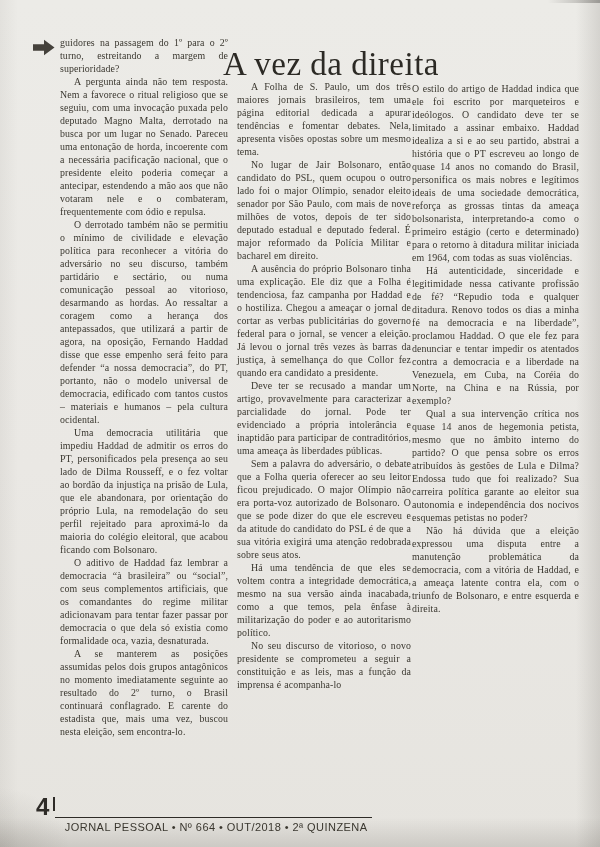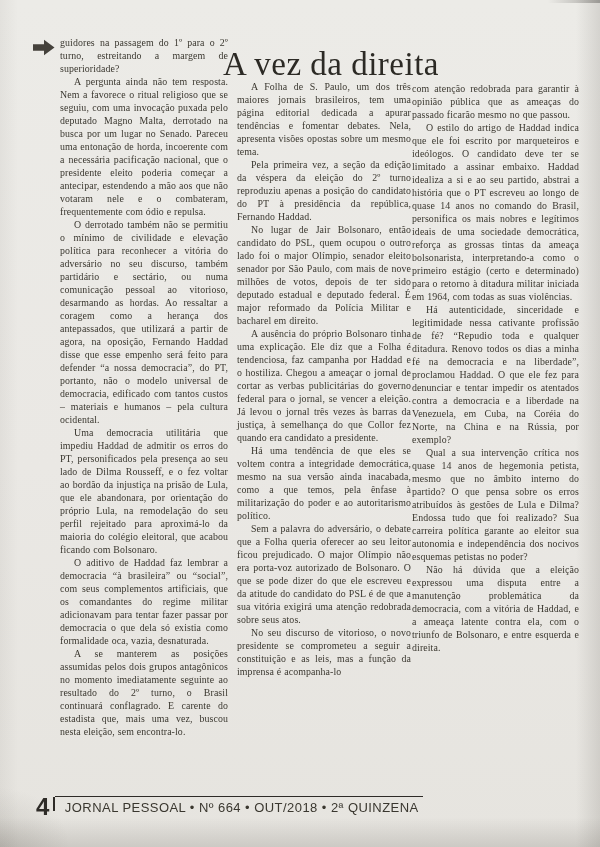--- a/index.html
+++ b/index.html
@@ -73,25 +73,25 @@
     font-size: 24px;
     line-height: 22px;
     color: #2e2b27;
   }
   .footer .tick {
     width: 1.5px; height: 14px;
     background: #2e2b27;
     margin: 1px 0 0 4px;
   }
   .footer .issue {
-    margin-top: 0;
+    margin-top: 21px;
     border-top: 1.3px solid #2e2b27;
     padding: 3px 4px 0 10px;
     font-family: "Liberation Sans", sans-serif;
-    font-size: 13px;
+    font-size: 11px;
     letter-spacing: 0.45px;
     white-space: nowrap;
     color: #3a372f;
   }
 </style>
 </head>
 <body>
 
 <div class="page">
 
@@ -109,29 +109,28 @@
   <div class="col col-left">
       <p>guidores na passagem do 1º para o 2º turno, estreitando a margem de superioridade?</p>
       <p>A pergunta ainda não tem resposta. Nem a favorece o ritual religioso que se seguiu, com uma invocação puxada pelo deputado Magno Malta, derrotado na busca por um lugar no Senado. Pareceu uma entonação de horda, incoerente com a necessária pacificação nacional, que o presidente eleito poderia começar a antecipar, estendendo a mão aos que não votaram nele e o combateram, frequentemente com ódio e repulsa.</p>
       <p>O derrotado também não se permitiu o mínimo de civilidade e elevação política para reconhecer a vitória do adversário no seu discurso, também partidário e sectário, ou numa comunicação pessoal ao vitorioso, desarmando as hordas. Ao ressaltar a coragem como a herança dos antepassados, que utilizará a partir de agora, na oposição, Fernando Haddad disse que esse empenho será feito para defender “a nossa democracia”, do PT, portanto, não o modelo universal de democracia, edificado com tantos custos – materiais e humanos – pela cultura ocidental.</p>
       <p>Uma democracia utilitária que impediu Haddad de admitir os erros do PT, personificados pela presença ao seu lado de Dilma Rousseff, e o fez voltar ao bordão da injustiça na prisão de Lula, que ele abandonara, por orientação do próprio Lula, na remodelação do seu perfil rejeitado para aproximá-lo da maioria do colégio eleitoral, que acabou ficando com Bolsonaro.</p>
       <p>O aditivo de Haddad faz lembrar a democracia “à brasileira” ou “social”, com seus complementos artificiais, que os comandantes do regime militar adicionavam para tentar fazer passar por democracia o que dela só existia como formalidade oca, vazia, desnaturada.</p>
       <p>A se manterem as posições assumidas pelos dois grupos antagônicos no momento imediatamente seguinte ao resultado do 2º turno, o Brasil continuará conflagrado. E carente do estadista que, mais uma vez, buscou nesta eleição, sem encontra-lo.</p>
     </div>
   <div class="col col-middle">
       <p>A Folha de S. Paulo, um dos três maiores jornais brasileiros, tem uma página editorial dedicada a apurar tendências e fomentar debates. Nela, apresenta visões opostas sobre um mesmo tema.</p>
-      <p>Pela primeira vez, a seção da edição da véspera da eleição do 2º turno reproduziu apenas a posição do candidato do PT à presidência da república, Fernando Haddad.</p>
       <p>No lugar de Jair Bolsonaro, então candidato do PSL, quem ocupou o outro lado foi o major Olímpio, senador eleito senador por São Paulo, com mais de nove milhões de votos, depois de ter sido deputado estadual e deputado federal. É major reformado da Polícia Militar e bacharel em direito.</p>
       <p>A ausência do próprio Bolsonaro tinha uma explicação. Ele diz que a Folha é tendenciosa, faz campanha por Haddad e o hostiliza. Chegou a ameaçar o jornal de cortar as verbas publicitárias do governo federal para o jornal, se vencer a eleição. Já levou o jornal três vezes às barras da justiça, à semelhança do que Collor fez quando era candidato a presidente.</p>
+      <p>Deve ter se recusado a mandar um artigo, provavelmente para caracterizar a parcialidade do jornal. Pode ter evidenciado a própria intolerância e inaptidão para participar de contraditórios, uma ameaça às liberdades públicas.</p>
+      <p>Sem a palavra do adversário, o debate que a Folha queria oferecer ao seu leitor ficou prejudicado. O major Olímpio não era porta-voz autorizado de Bolsonaro. O que se pode dizer do que ele escreveu e da atitude do candidato do PSL é de que a sua vitória exigirá uma atenção redobrada sobre seus atos.</p>
       <p>Há uma tendência de que eles se voltem contra a integridade democrática, mesmo na sua versão ainda inacabada, como a que temos, pela ênfase à militarização do poder e ao autoritarismo político.</p>
-      <p>Sem a palavra do adversário, o debate que a Folha queria oferecer ao seu leitor ficou prejudicado. O major Olímpio não era porta-voz autorizado de Bolsonaro. O que se pode dizer do que ele escreveu e da atitude do candidato do PSL é de que a sua vitória exigirá uma atenção redobrada sobre seus atos.</p>
       <p>No seu discurso de vitorioso, o novo presidente se comprometeu a seguir a constituição e as leis, mas a função da imprensa é acompanha-lo</p>
     </div>
   <div class="col col-right">
-      <p>com atenção redobrada para garantir à opinião pública que as ameaças do passado ficarão mesmo no que passou.</p>
       <p>O estilo do artigo de Haddad indica que ele foi escrito por marqueteiros e ideólogos. O candidato deve ter se limitado a assinar embaixo. Haddad idealiza a si e ao seu partido, abstrai a história que o PT escreveu ao longo de quase 14 anos no comando do Brasil, personifica os mais nobres e legítimos ideais de uma sociedade democrática, reforça as grossas tintas da ameaça bolsonarista, interpretando-a como o primeiro estágio (certo e determinado) para o retorno à ditadura militar iniciada em 1964, com todas as suas violências.</p>
       <p>Há autenticidade, sinceridade e legitimidade nessa cativante profissão de fé? “Repudio toda e qualquer ditadura. Renovo todos os dias a minha fé na democracia e na liberdade”, proclamou Haddad. O que ele fez para denunciar e tentar impedir os atentados contra a democracia e a liberdade na Venezuela, em Cuba, na Coréia do Norte, na China e na Rússia, por exemplo?</p>
       <p>Qual a sua intervenção crítica nos quase 14 anos de hegemonia petista, mesmo que no âmbito interno do partido? O que pensa sobre os erros atribuídos às gestões de Lula e Dilma? Endossa tudo que foi realizado? Sua carreira política garante ao eleitor sua autonomia e independência dos nocivos esquemas petistas no poder?</p>
       <p>Não há dúvida que a eleição expressou uma disputa entre a manutenção problemática da democracia, com a vitória de Haddad, e a ameaça latente contra ela, com o triunfo de Bolsonaro, e entre esquerda e direita.</p>
     </div>
 
   <div class="footer">
     <span class="pageno">4</span>
     <span class="tick"></span>
     <span class="issue">JORNAL PESSOAL • Nº 664 • OUT/2018 • 2ª QUINZENA</span>

